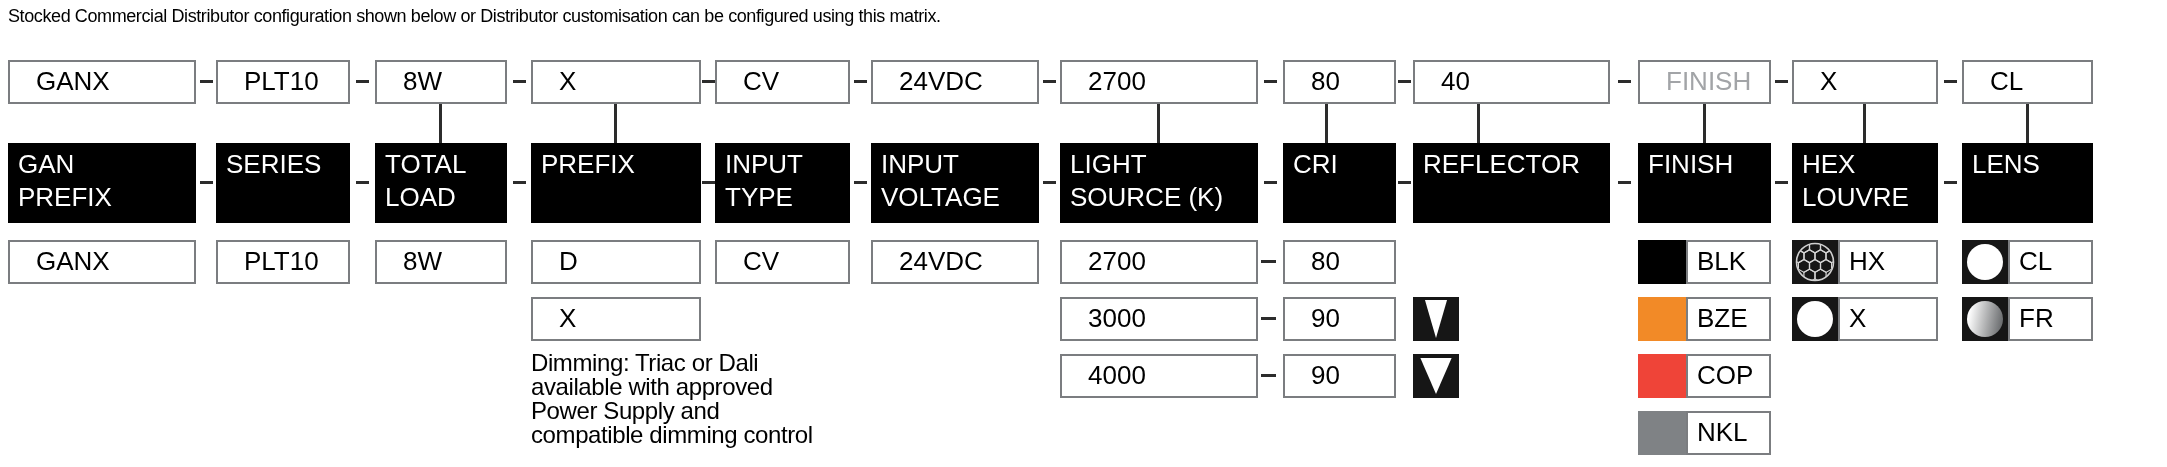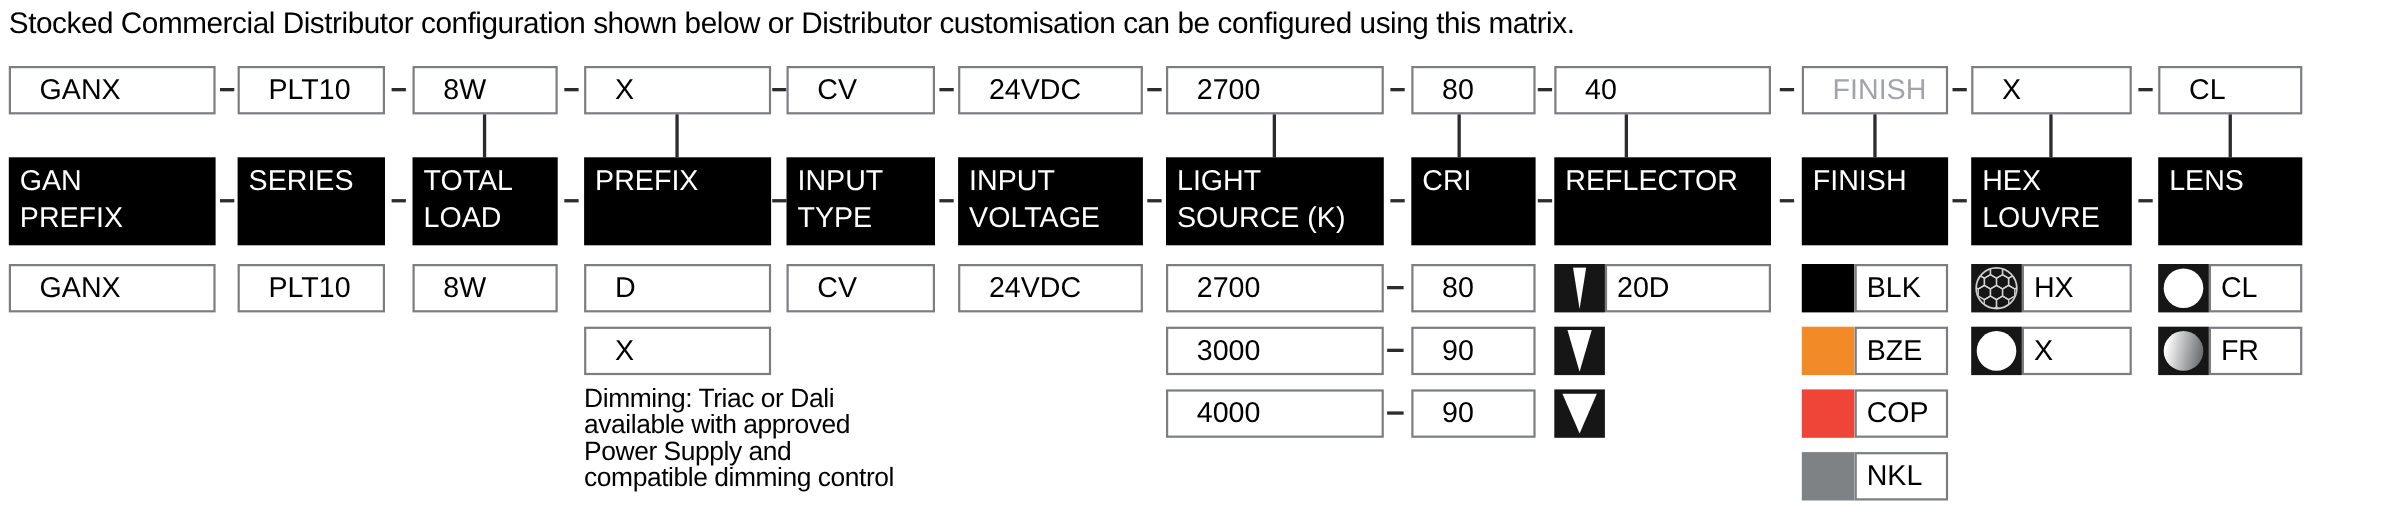--- a/index.html
+++ b/index.html
@@ -1,18 +1,18 @@
 <!DOCTYPE html>
 <html><head>
 <meta charset="utf-8">
 <style>
   html,body{margin:0;padding:0;background:#ffffff;}
   body{font-family:"Liberation Sans","DejaVu Sans",sans-serif;color:#000;}
   .stage{position:relative;width:2167px;height:467px;background:#fff;overflow:hidden;}
-  .title{position:absolute;left:8px;top:6px;font-size:27px;letter-spacing:-0.4px;white-space:nowrap;}
+  .title{position:absolute;left:8px;top:6px;font-size:18px;letter-spacing:-0.4px;white-space:nowrap;}
   .col{position:absolute;top:60px;height:407px;}
   .box{position:absolute;left:0;width:100%;height:44px;background:#fff;border:2px solid #7b7d80;
        box-sizing:border-box;font-size:26px;line-height:39px;padding-left:26px;white-space:nowrap;overflow:hidden;}
   .box.ph{color:#a2a4a7;}
   .hdr{position:absolute;left:0;top:83px;width:100%;height:80px;background:#000;color:#fff;
        box-sizing:border-box;font-size:26px;line-height:33px;padding:5px 0 0 10px;white-space:pre-line;}
   .tick{position:absolute;top:44px;width:3px;height:39px;background:#2c2c2c;}
   .tick.center{left:calc(50% - 2px);}
   .dash{position:absolute;width:13px;height:3px;background:#2c2c2c;}
   .iopt{position:absolute;left:0;width:100%;height:44px;display:flex;align-items:stretch;}
@@ -123,26 +123,20 @@
     <div class="hdr">CRI</div>
     <div class="box" style="top:180px">80</div>
     <div class="box" style="top:237px">90</div>
     <div class="box" style="top:294px">90</div>
   </div>
 
   <div class="col" style="left:1413px;width:197px">
     <div class="box code">40</div>
     <div class="tick" style="left:64px"></div>
     <div class="hdr">REFLECTOR</div>
-    <div class="iopt" style="top:180px">
-      <span class="ibox">
-          <span class="beam b20"></span>
-        </span>
-      <span class="ilabel">20D</span>
-    </div>
     <div class="iopt" style="top:237px">
       <span class="ibox">
           <span class="beam b40"></span>
         </span>
     </div>
     <div class="iopt" style="top:294px">
       <span class="ibox">
           <span class="beam b60"></span>
         </span>
     </div>

